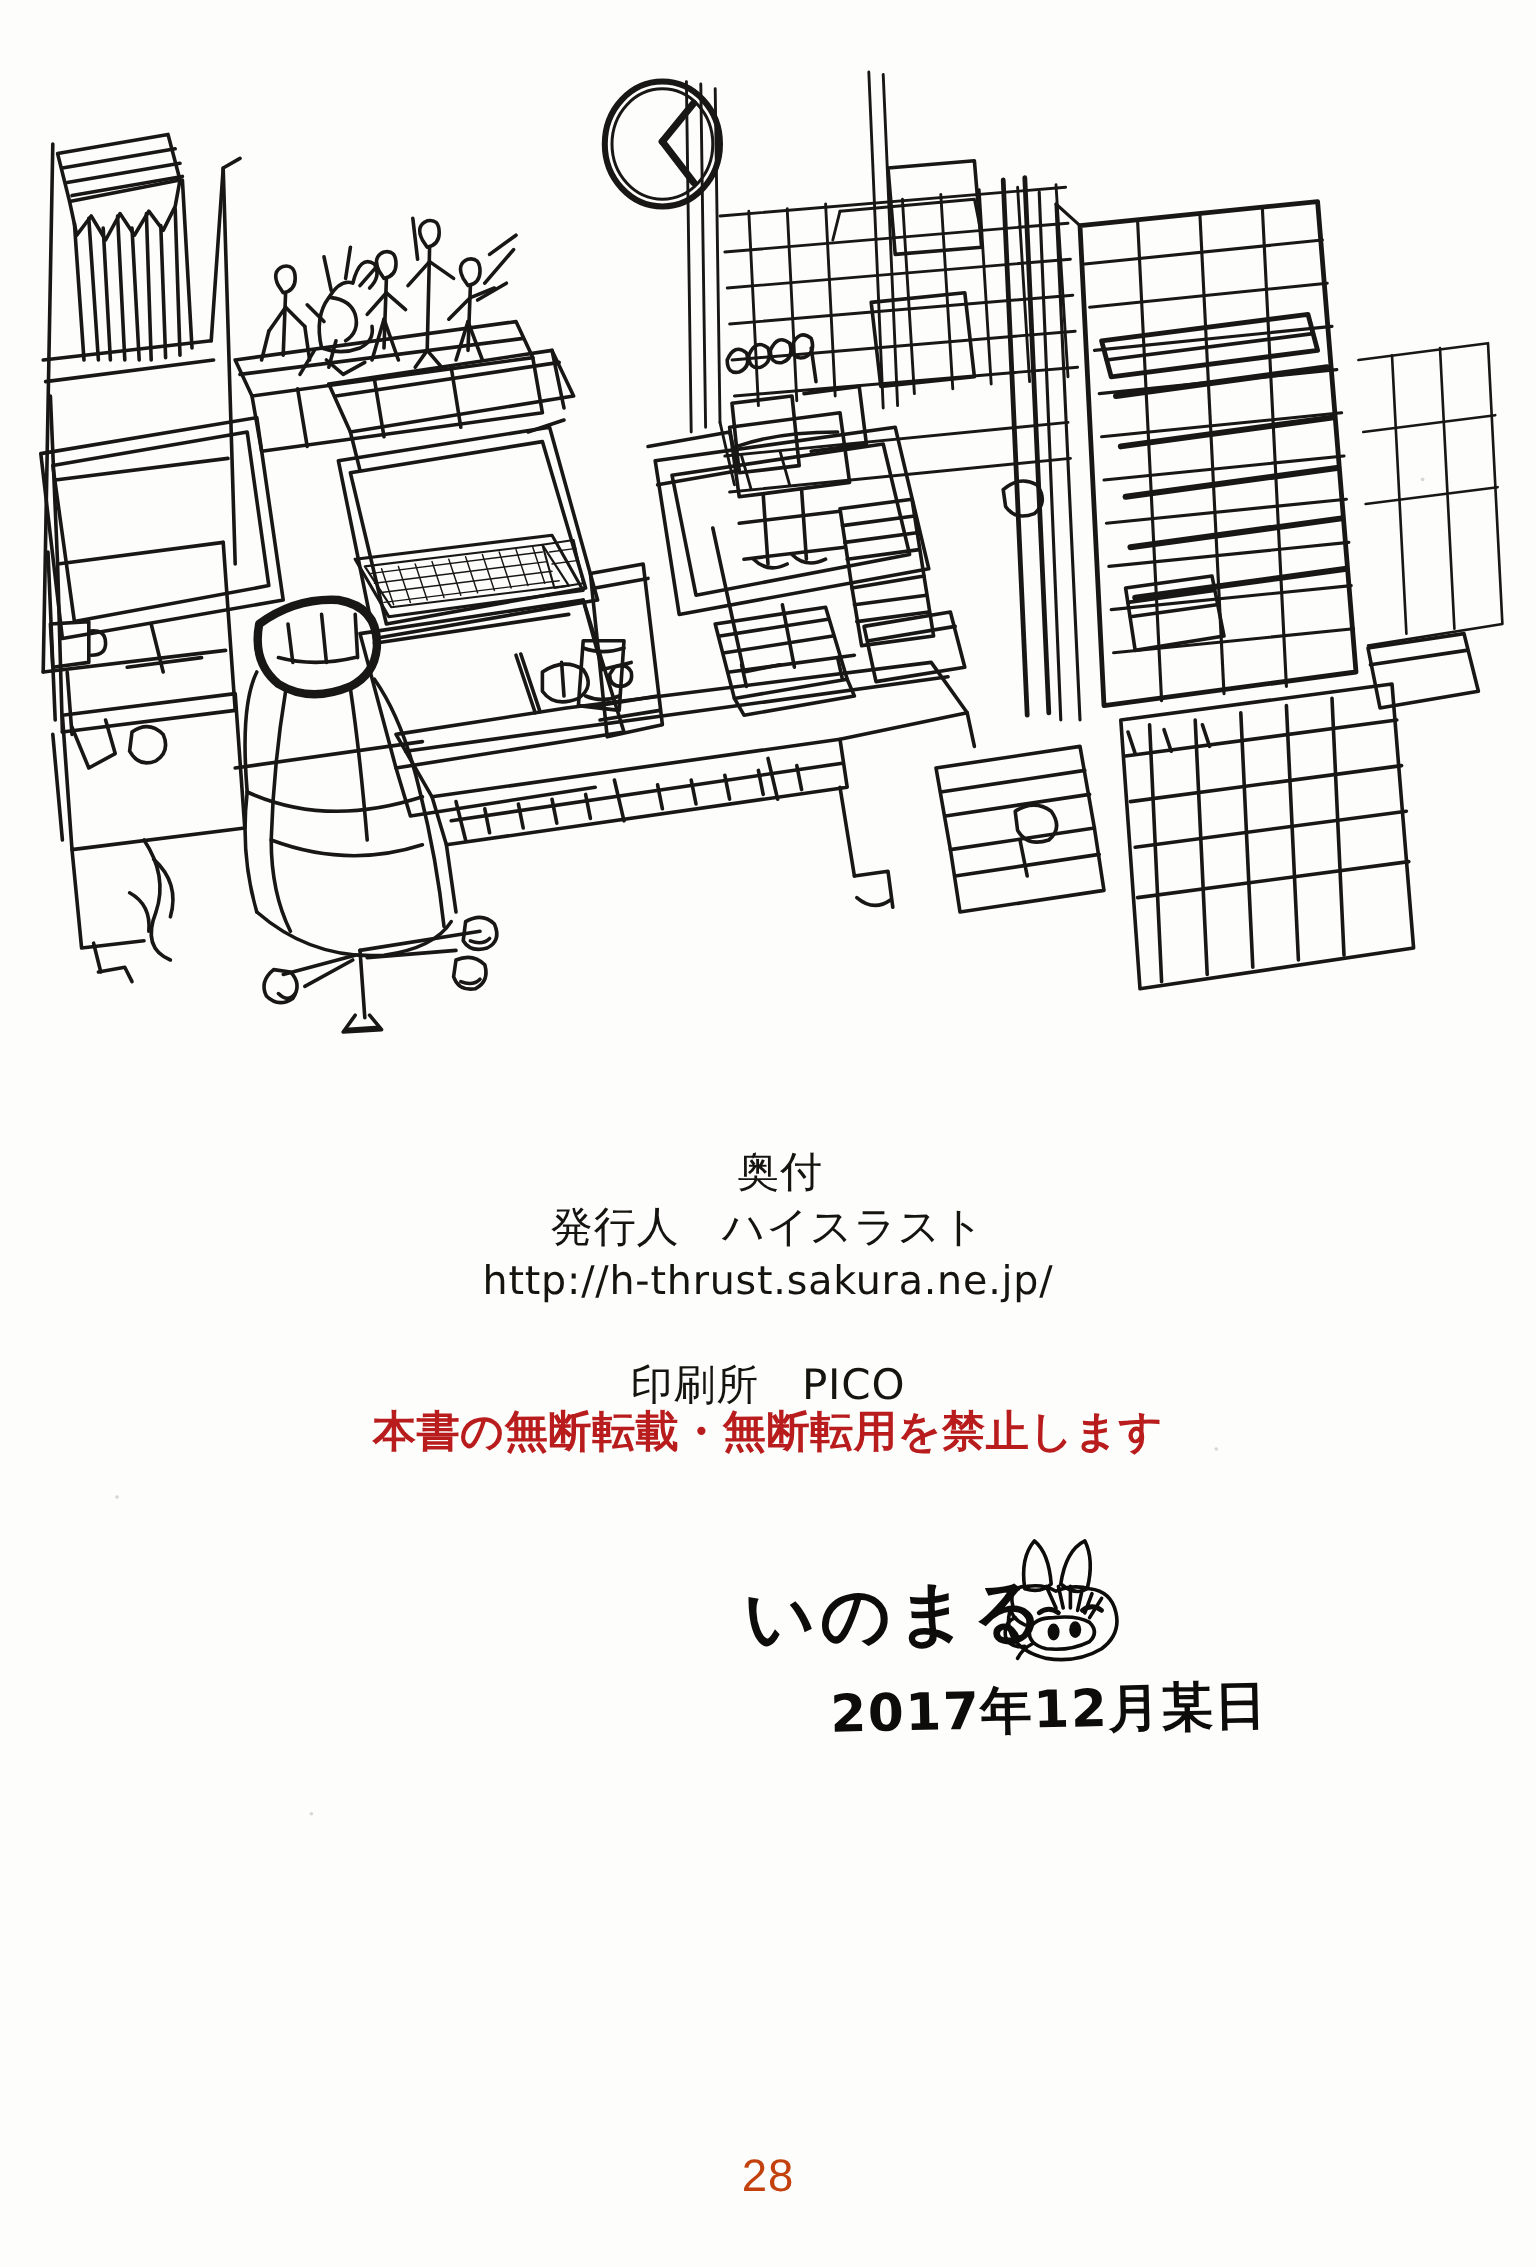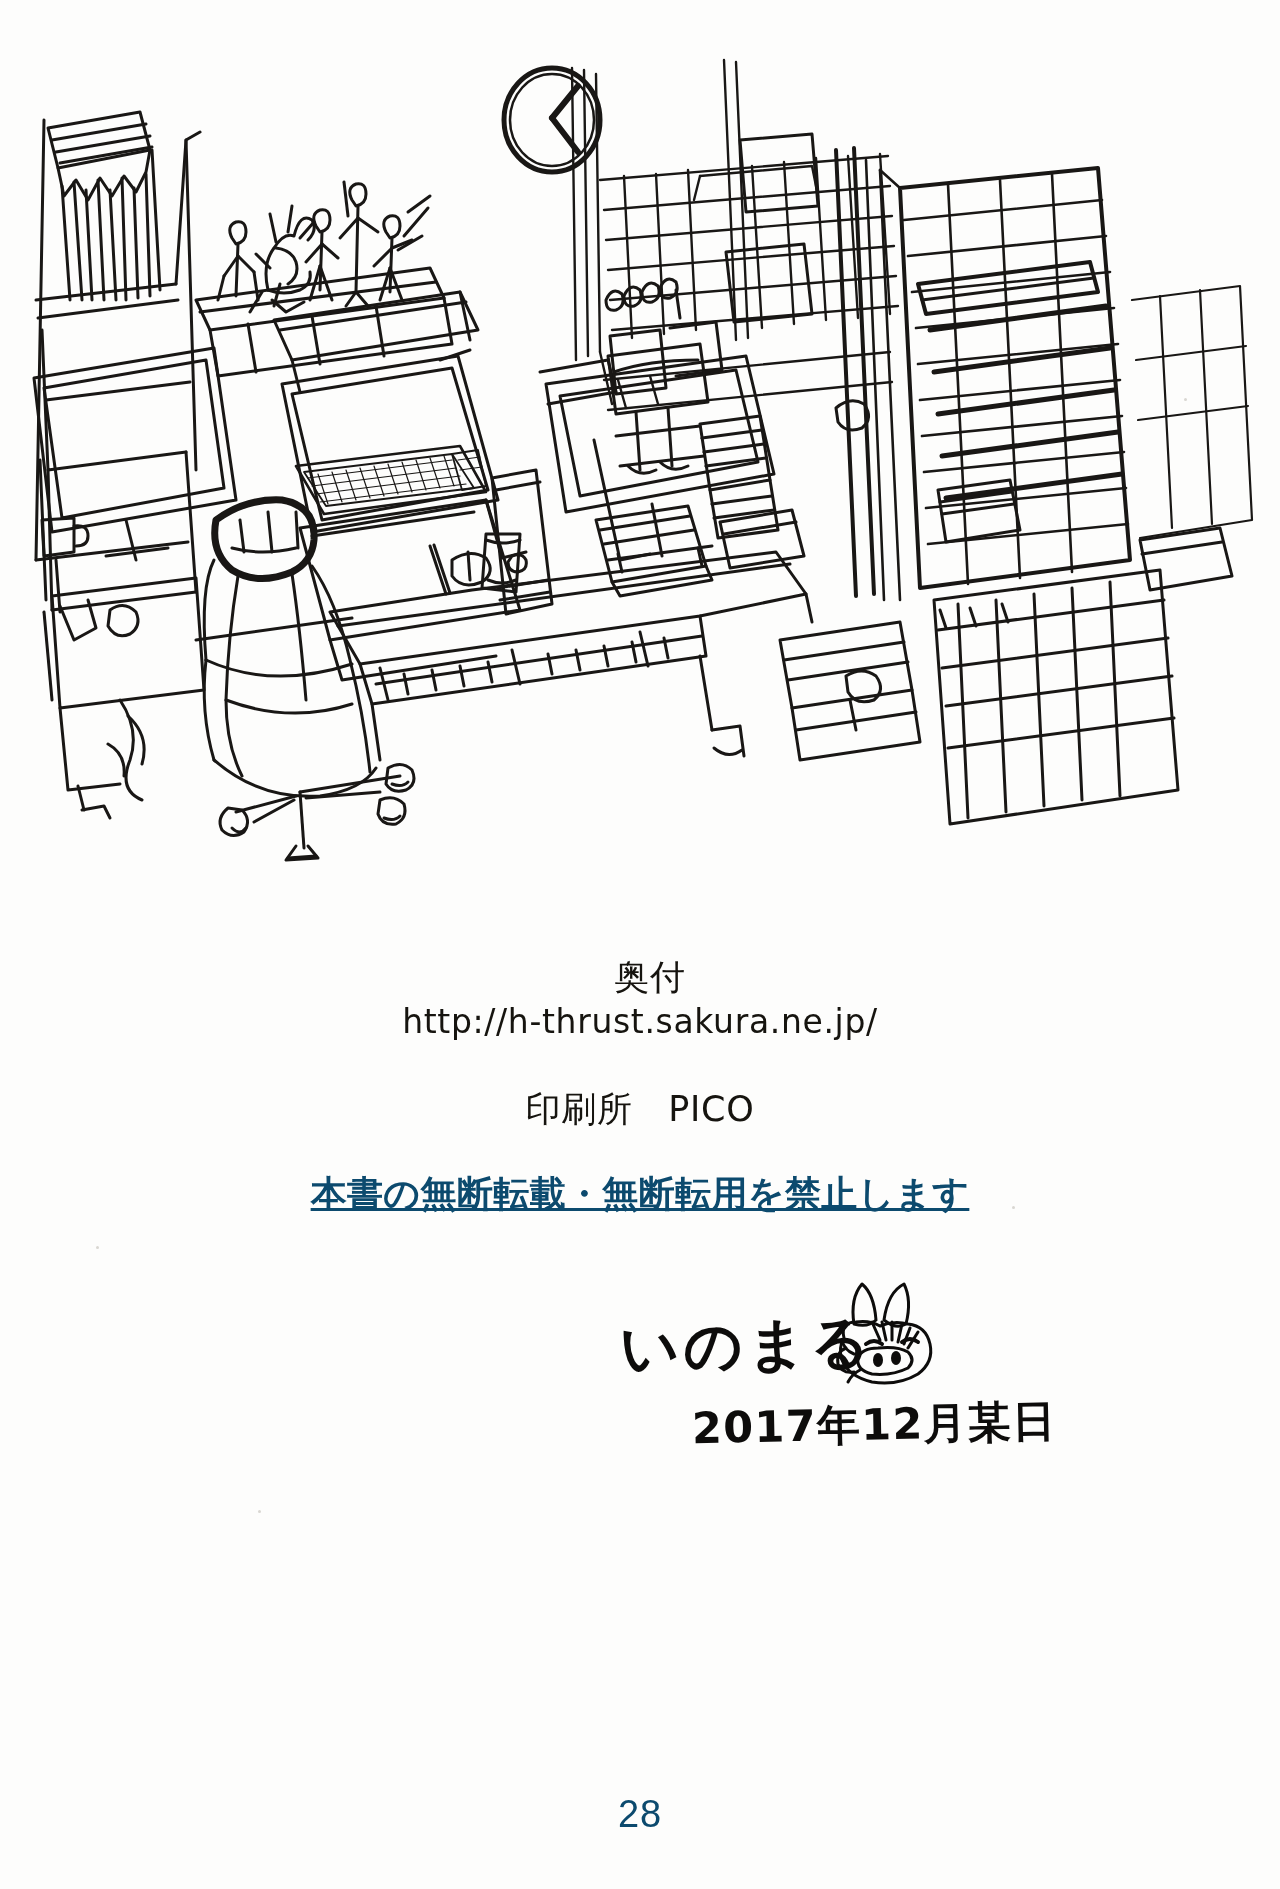--- a/index.html
+++ b/index.html
@@ -52,22 +52,21 @@
     top:1170px;
     text-align:center;
     font-family:"DejaVu Sans","Liberation Sans",sans-serif;
   }
   .warning .line{
     display:block;
     line-height:1.36;
     font-size:36px;
     font-weight:700;
     letter-spacing:0.01em;
-    color:#0c4a6e;
-    text-decoration:underline;
+    color:#b91c1c;
   }
 
   
   .signature{
     position:absolute;
     left:620px;
     top:1300px;
     width:520px;
     height:190px;
   }
@@ -104,21 +103,21 @@
 
   
   .page-number{
     position:absolute;
     left:0;right:0;
     top:1793px;
     text-align:center;
     font-size:38px;
     font-weight:400;
     letter-spacing:0.02em;
-    color:#0c4a6e;
+    color:#c2410c;
     font-family:"Liberation Sans","DejaVu Sans",sans-serif;
   }
 
   
   .speck{position:absolute;background:#d9d7d2;border-radius:50%;}
 </style>
 </head>
 <body>
 
 <div class="page">
@@ -530,20 +529,21 @@
           <path d="M846,676 Q862,666 876,676 Q886,690 874,700 Q856,706 848,692 Z"></path>
           <path d="M850,700 L856,730"></path>
         </g>
 
       </g>
     </svg>
   </div>
 
   <div class="colophon">
     <span class="line c1">奥付</span>
+    <span class="line c2">発行人　ハイスラスト</span>
     <span class="line c4">http://h-thrust.sakura.ne.jp/</span>
     <span class="line c5">印刷所　PICO</span>
   </div>
 
   <div class="warning">
     <span class="line">本書の無断転載・無断転用を禁止します</span>
   </div>
 
   <div class="signature">
     <div class="sig-name">いのまる</div>

